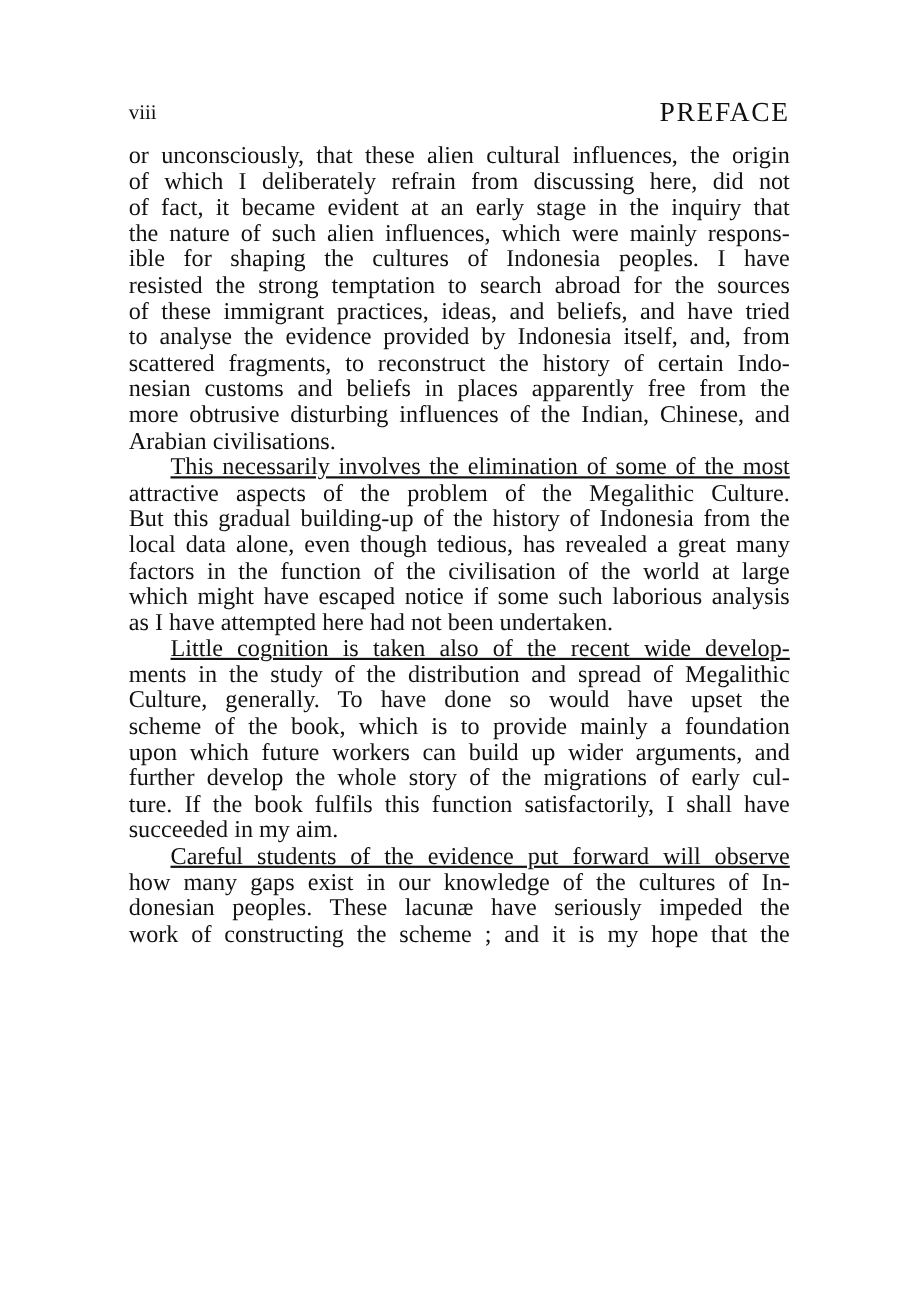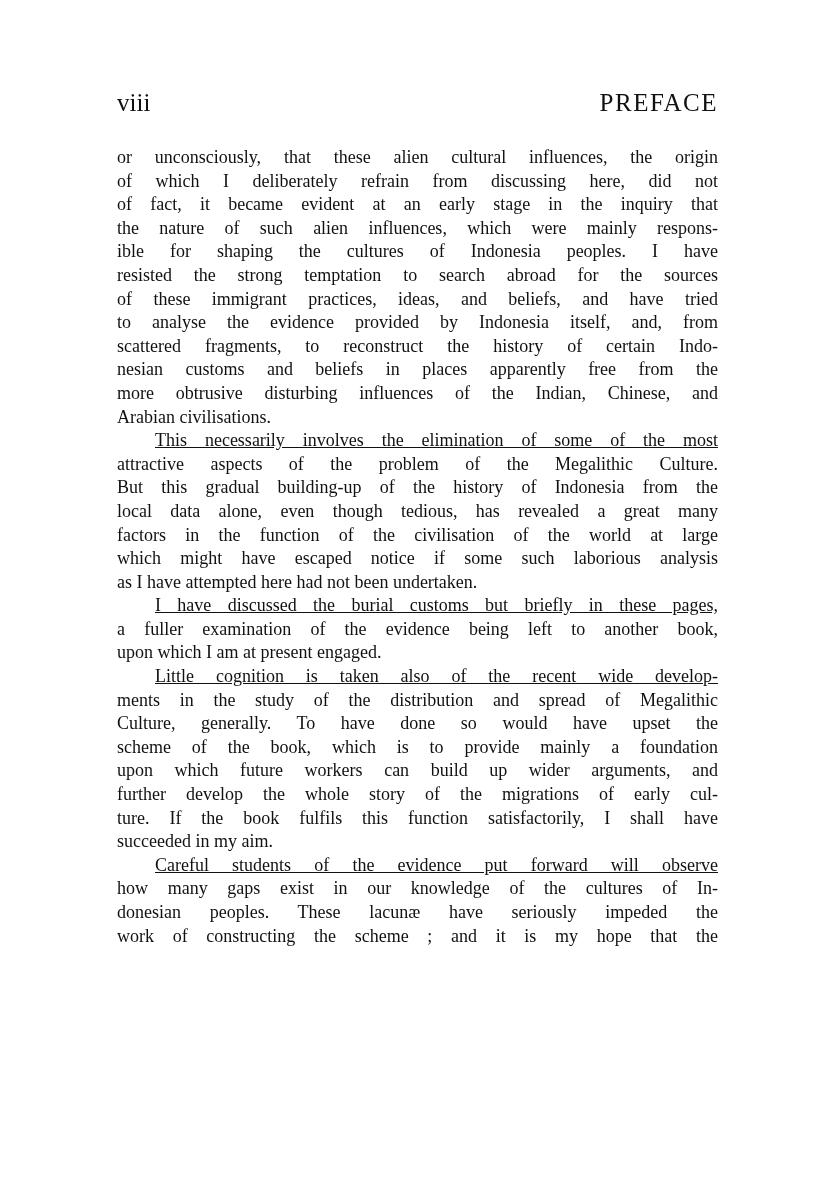--- a/index.html
+++ b/index.html
@@ -24,34 +24,34 @@
     .running-head {
       position: relative;
       height: 30px;
       font-size: 20px;
       line-height: 30px;
     }
     .page-number {
       position: absolute;
       left: 0;
       top: 0;
-      font-size: 25px;
+      font-size: 19px;
     }
     .running-title {
       position: absolute;
       left: 0;
       right: 0;
       top: 0;
       text-align: right;
       letter-spacing: 1.5px;
       font-size: 25px;
     }
     .body-text {
-      margin-top: 28px;
-      font-size: 18px;
+      margin-top: 11px;
+      font-size: 22px;
       line-height: 23.6px;
       text-align: justify;
       hyphens: manual;
     }
     .line {
       display: block;
       text-align: justify;
       text-align-last: justify;
       white-space: nowrap;
       height: 23.6px;
@@ -93,25 +93,20 @@
     <div class="paragraph">
       <span class="line indent">This necessarily involves the elimination of some of the most</span>
       <span class="line">attractive aspects of the problem of the Megalithic Culture.</span>
       <span class="line">But this gradual building-up of the history of Indonesia from the</span>
       <span class="line">local data alone, even though tedious, has revealed a great many</span>
       <span class="line">factors in the function of the civilisation of the world at large</span>
       <span class="line">which might have escaped notice if some such laborious analysis</span>
       <span class="line last">as I have attempted here had not been undertaken.</span>
     </div>
 
-    <div class="paragraph">
-      <span class="line indent">I have discussed the burial customs but briefly in these pages,</span>
-      <span class="line">a fuller examination of the evidence being left to another book,</span>
-      <span class="line last">upon which I am at present engaged.</span>
-    </div>
 
     <div class="paragraph">
       <span class="line indent">Little cognition is taken also of the recent wide develop-</span>
       <span class="line">ments in the study of the distribution and spread of Megalithic</span>
       <span class="line">Culture, generally.  To have done so would have upset the</span>
       <span class="line">scheme of the book, which is to provide mainly a foundation</span>
       <span class="line">upon which future workers can build up wider arguments, and</span>
       <span class="line">further develop the whole story of the migrations of early cul-</span>
       <span class="line">ture.  If the book fulfils this function satisfactorily, I shall have</span>
       <span class="line last">succeeded in my aim.</span>

